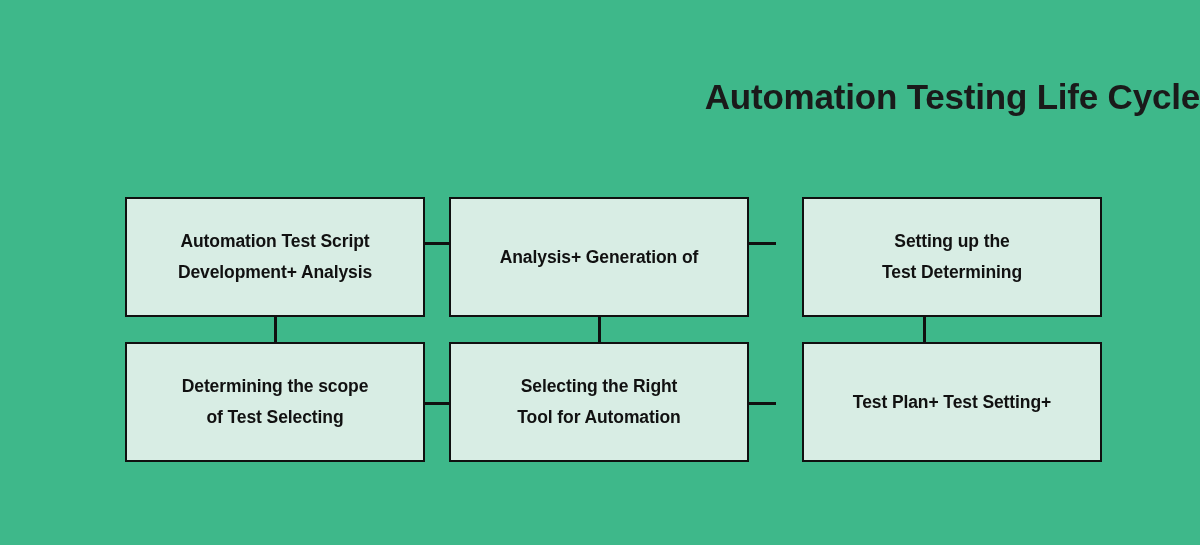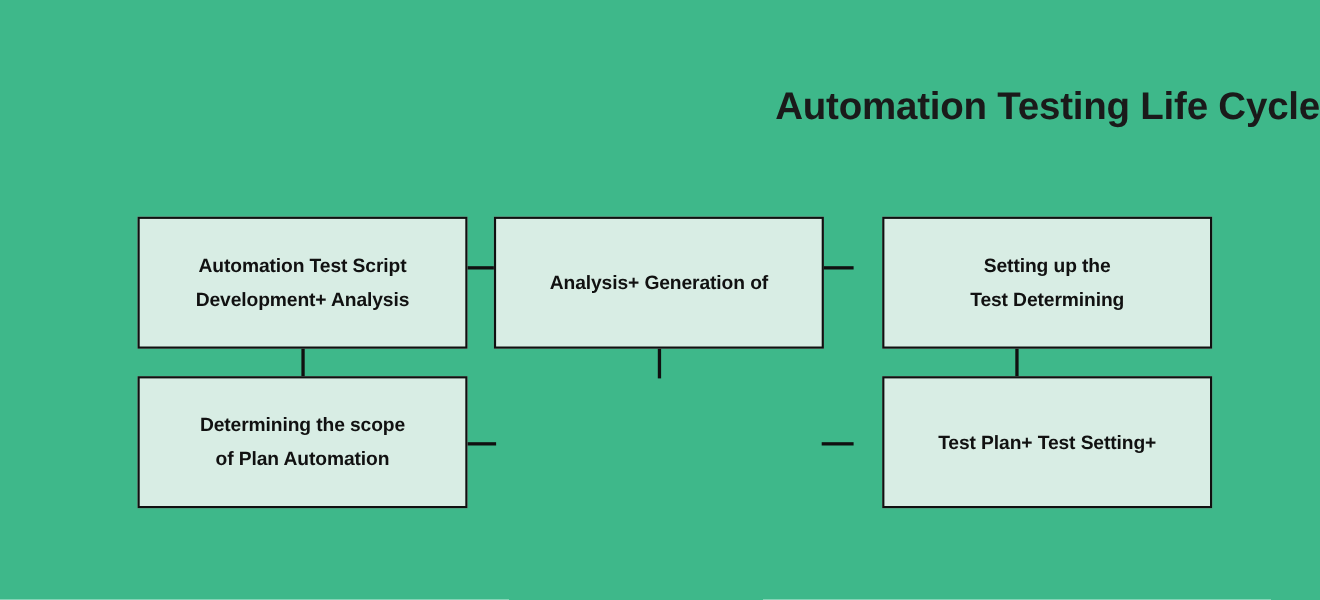--- a/index.html
+++ b/index.html
@@ -116,21 +116,25 @@
     <div class="line">Analysis+ Generation of</div>
   </div>
 
   <div class="flow-box col-3 row-1">
     <div class="line">Setting up the</div>
     <div class="line">Test Determining</div>
   </div>
 
   <div class="flow-box col-1 row-2">
     <div class="line">Determining the scope</div>
-    <div class="line">of Plan Automation</div>
+    <div class="line">of Test Selecting</div>
   </div>
 
+  <div class="flow-box col-2 row-2">
+    <div class="line">Selecting the Right</div>
+    <div class="line">Tool for Automation</div>
+  </div>
 
   <div class="flow-box col-3 row-2">
     <div class="line">Test Plan+ Test Setting+</div>
   </div>
 
 </div>
 
 </body></html>

